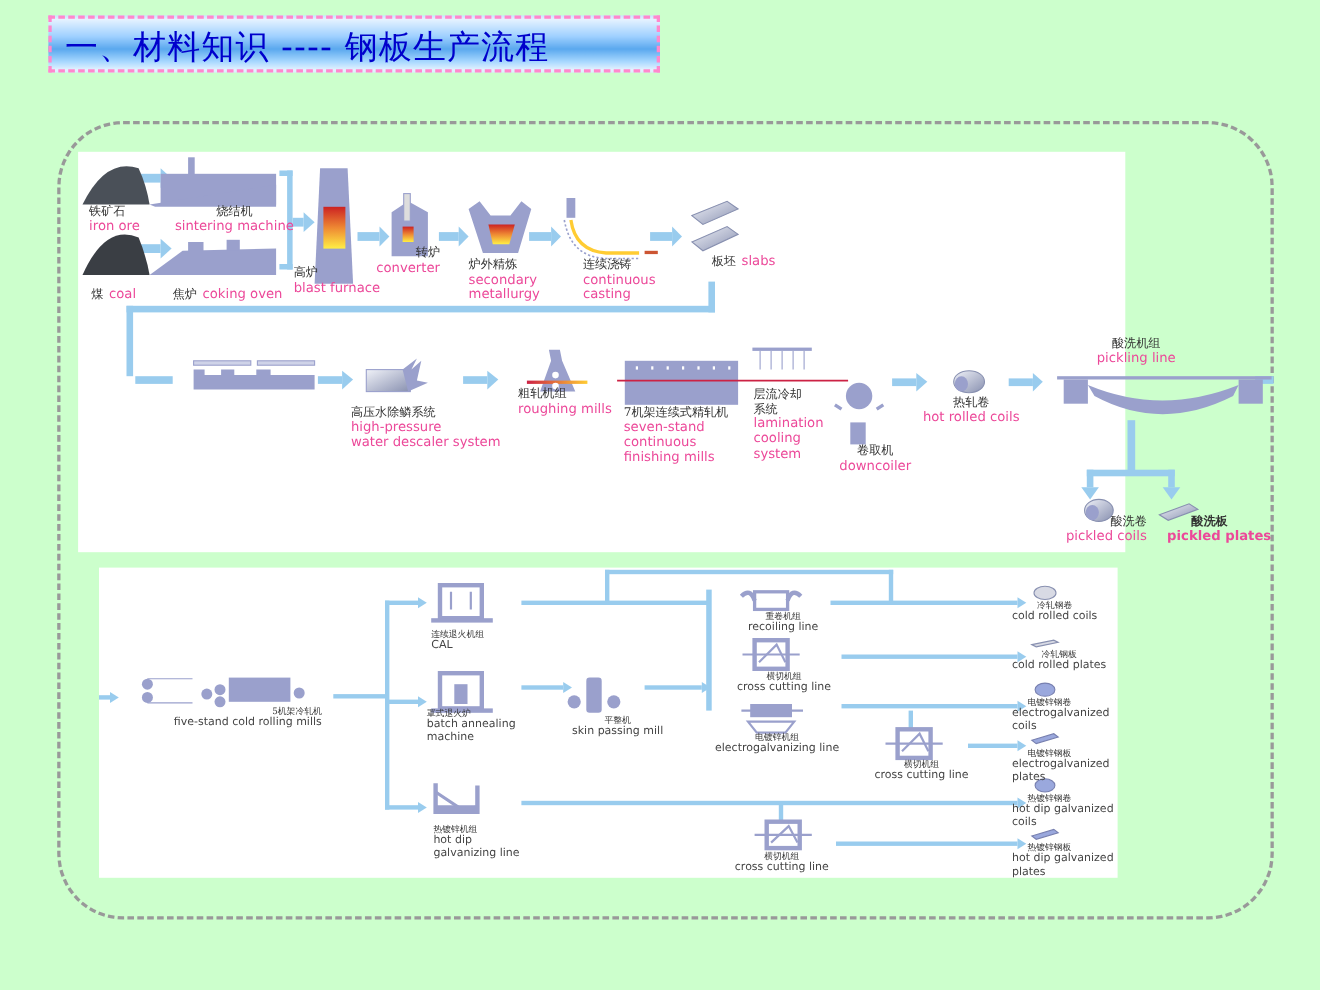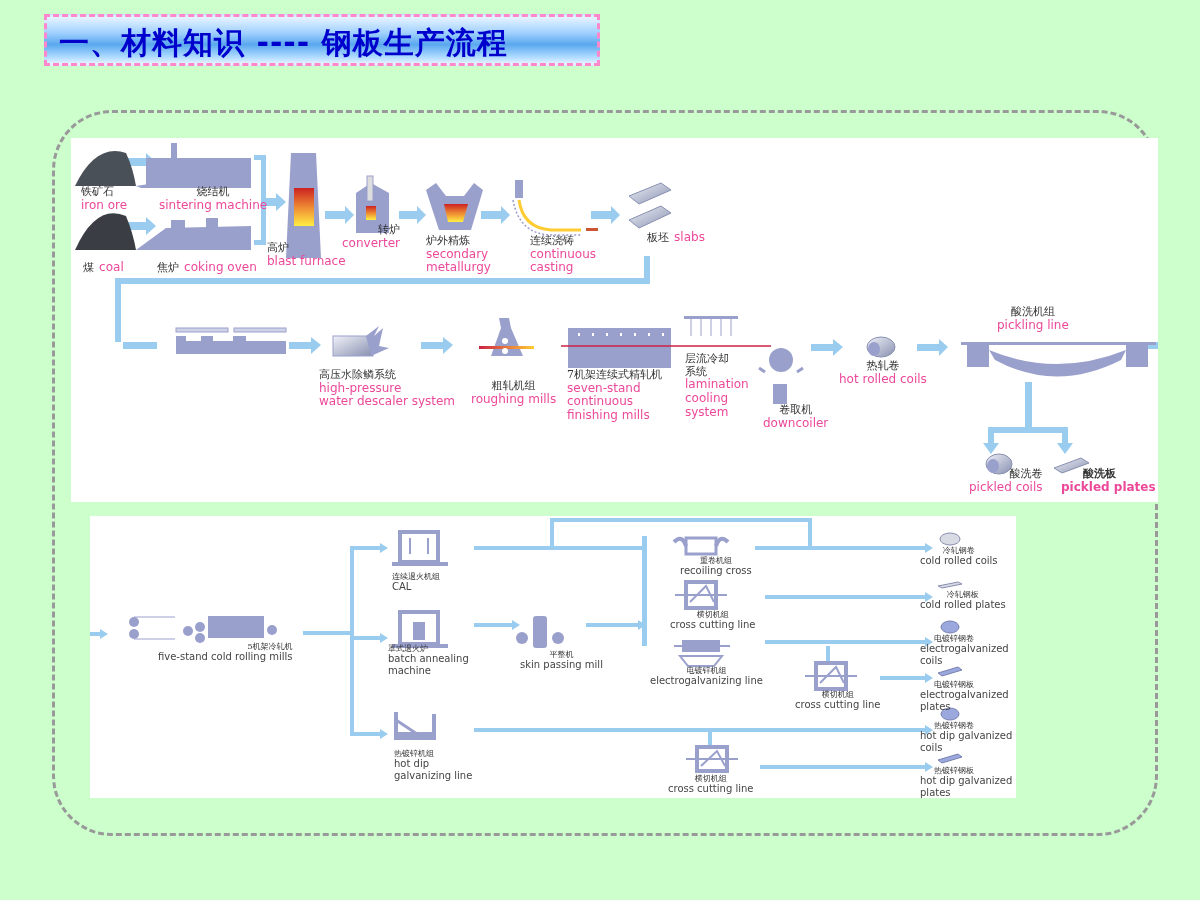--- a/index.html
+++ b/index.html
@@ -1,22 +1,22 @@
 <!DOCTYPE html>
 <html><head>
 <meta charset="utf-8">
 <style>
   html,body{margin:0;padding:0;}
   body{width:1200px;height:900px;background:#ccffcc;position:relative;overflow:hidden;font-family:"DejaVu Sans",sans-serif;}
   .title-box{position:absolute;left:44px;top:14px;width:556px;height:52px;border:3px dashed #ff88cc;box-sizing:border-box;
     background:linear-gradient(to bottom,#e8f4ff 0%,#9fd0ff 35%,#5aa8ee 60%,#a8d8ff 85%,#e0f0ff 100%);}
-  .title-text{position:absolute;left:12px;top:6px;font-size:30px;color:#0000cc;font-family:"DejaVu Sans",sans-serif;white-space:nowrap;letter-spacing:1px;font-weight:bold;}
+  .title-text{position:absolute;left:12px;top:6px;font-size:30px;color:#0000cc;font-family:"DejaVu Sans",sans-serif;white-space:nowrap;letter-spacing:1px;}
   .frame{position:absolute;left:52px;top:110px;width:1106px;height:726px;border:3px dashed #999;border-radius:60px;box-sizing:border-box;}
   .panel{position:absolute;background:#fff;}
-  .p1{left:71px;top:138px;width:1087px;height:364px;}
+  .p1{left:71px;top:138px;width:952px;height:364px;}
   .p2{left:90px;top:516px;width:926px;height:282px;}
   .lbl{position:absolute;font-family:"DejaVu Sans",sans-serif;color:#222;line-height:1.15;white-space:nowrap;}
   .zh{font-family:"DejaVu Serif",serif;font-size:11px;color:#333;}
   .en{font-size:12px;color:#ec4899;}
   .sm .zh{font-size:8px;}
   .sm .en{font-size:10px;color:#444;}
   .bold{font-weight:bold;}
   svg{position:absolute;left:0;top:0;}
 </style>
 </head>
@@ -248,21 +248,21 @@
       <div class="en">continuous</div>
       <div class="en">casting</div>
     </div>
   <div class="lbl" style="left:576px;top:89px"><span class="zh">板坯</span> <span class="en">slabs</span></div>
 
   <div class="lbl" style="left:248px;top:231px">
       <div class="zh">高压水除鳞系统</div>
       <div class="en">high-pressure</div>
       <div class="en">water descaler system</div>
     </div>
-  <div class="lbl" style="left:400px;top:242px;text-align:center">
+  <div class="lbl" style="left:400px;top:214px;">
       <div class="zh">粗轧机组</div>
       <div class="en">roughing mills</div>
     </div>
   <div class="lbl" style="left:496px;top:231px">
       <div class="zh">7机架连续式精轧机</div>
       <div class="en">seven-stand</div>
       <div class="en">continuous</div>
       <div class="en">finishing mills</div>
     </div>
   <div class="lbl" style="left:614px;top:215px">
@@ -456,21 +456,21 @@
       <div class="zh">热镀锌机组</div>
       <div class="en">hot dip</div>
       <div class="en">galvanizing line</div>
     </div>
   <div class="lbl sm" style="left:430px;top:134px;text-align:center">
       <div class="zh">平整机</div>
       <div class="en">skin passing mill</div>
     </div>
   <div class="lbl sm" style="left:590px;top:40px;text-align:center">
       <div class="zh">重卷机组</div>
-      <div class="en">recoiling cross</div>
+      <div class="en">recoiling line</div>
     </div>
   <div class="lbl sm" style="left:580px;top:94px;text-align:center">
       <div class="zh">横切机组</div>
       <div class="en">cross cutting line</div>
     </div>
   <div class="lbl sm" style="left:560px;top:150px;text-align:center">
       <div class="zh">电镀锌机组</div>
       <div class="en">electrogalvanizing line</div>
     </div>
   <div class="lbl sm" style="left:705px;top:174px;text-align:center">

